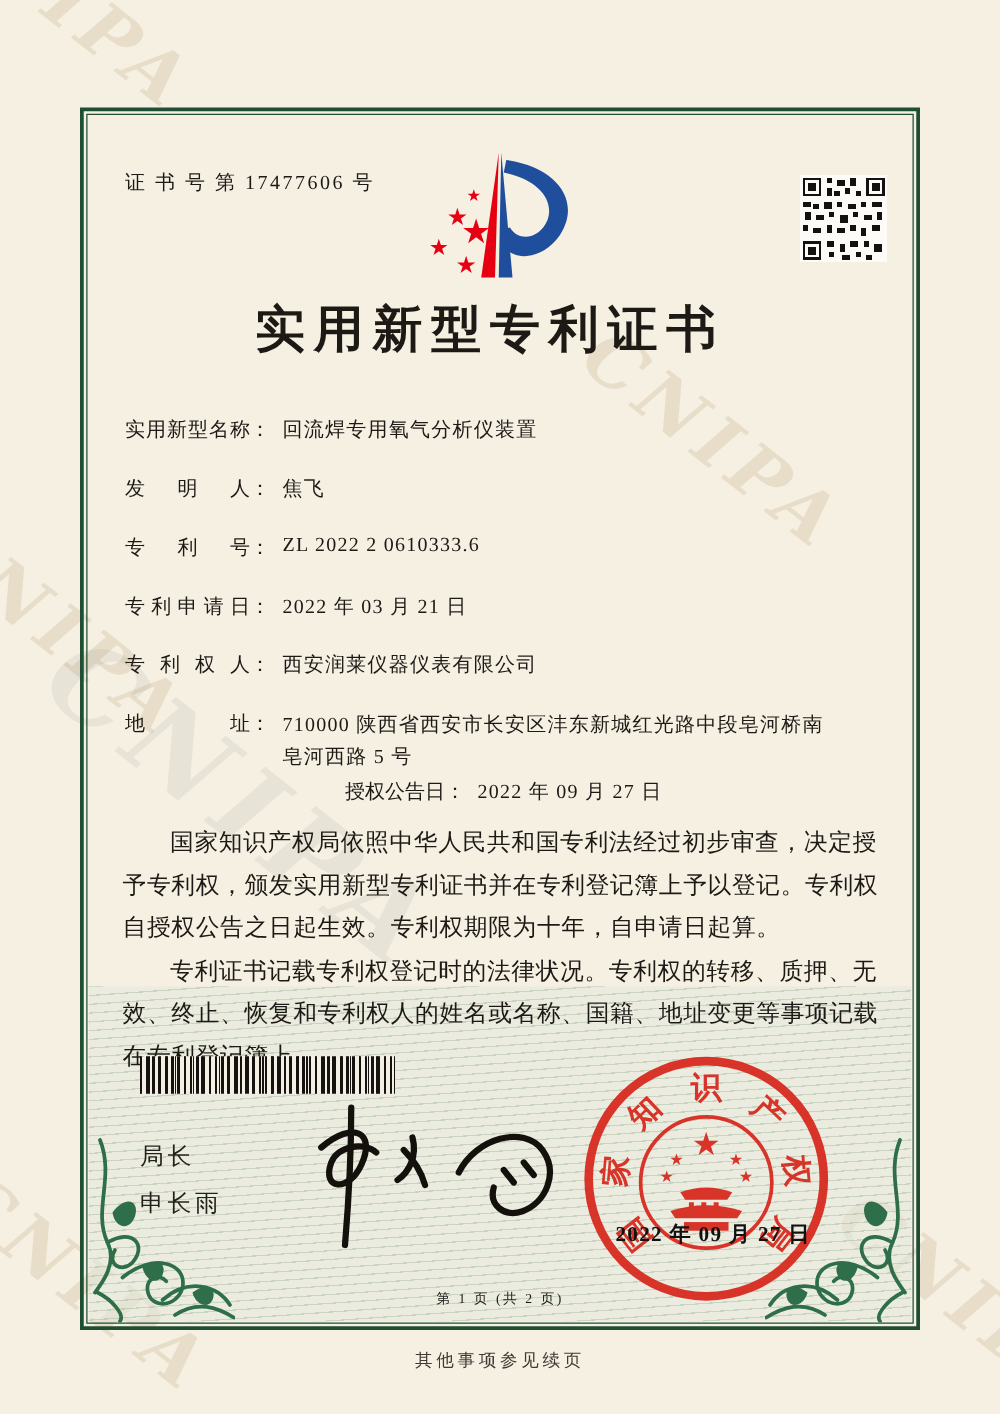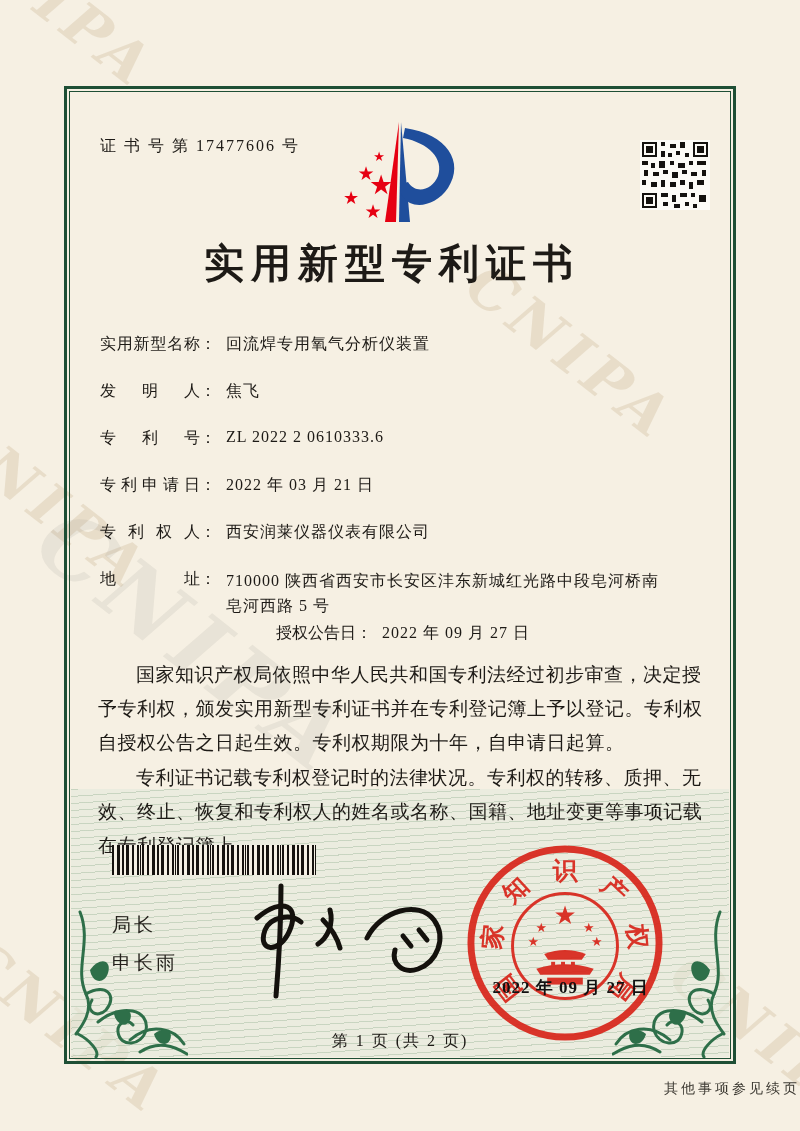--- a/index.html
+++ b/index.html
@@ -76,22 +76,22 @@
     font-size:19px; letter-spacing:3px; color:#24211c;
   }
   .director-title { top:912px; }
   .director-name  { top:950px; }
   .signature { position:absolute; left:235px; top:880px; width:215px; height:120px; }
   .seal { position:absolute; left:465px; top:843px; width:200px; height:200px; opacity:.92; }
   .seal-date {
     position:absolute; left:488px; top:976px; width:165px; text-align:center;
     font-size:17px; font-weight:bold; letter-spacing:1px; color:#111;
   }
-  .footer-page { position:absolute; left:0; right:0; top:1031px; text-align:center; font-size:16px; letter-spacing:2px; }
-  .note { position:absolute; left:0; right:0; top:1080px; text-align:right; font-size:14px; letter-spacing:3px; color:#3d3a33; }
+  .footer-page { position:absolute; left:0; right:0; top:1031px; text-align:center; font-size:11px; letter-spacing:2px; }
+  .note { position:absolute; left:0; right:0; top:1080px; text-align:center; font-size:14px; letter-spacing:3px; color:#3d3a33; }
 </style>
 </head>
 <body>
 
 <div class="page">
 
   <div class="wm" style="left:-72px; top:-34px;">CNIPA</div>
   <div class="wm" style="left:448px; top:318px;">CNIPA</div>
   <div class="wm" style="left:-78px; top:468px;">CNIPA</div>
   <div class="wm wm-big" style="left:10px; top:590px;">CNIPA</div>

